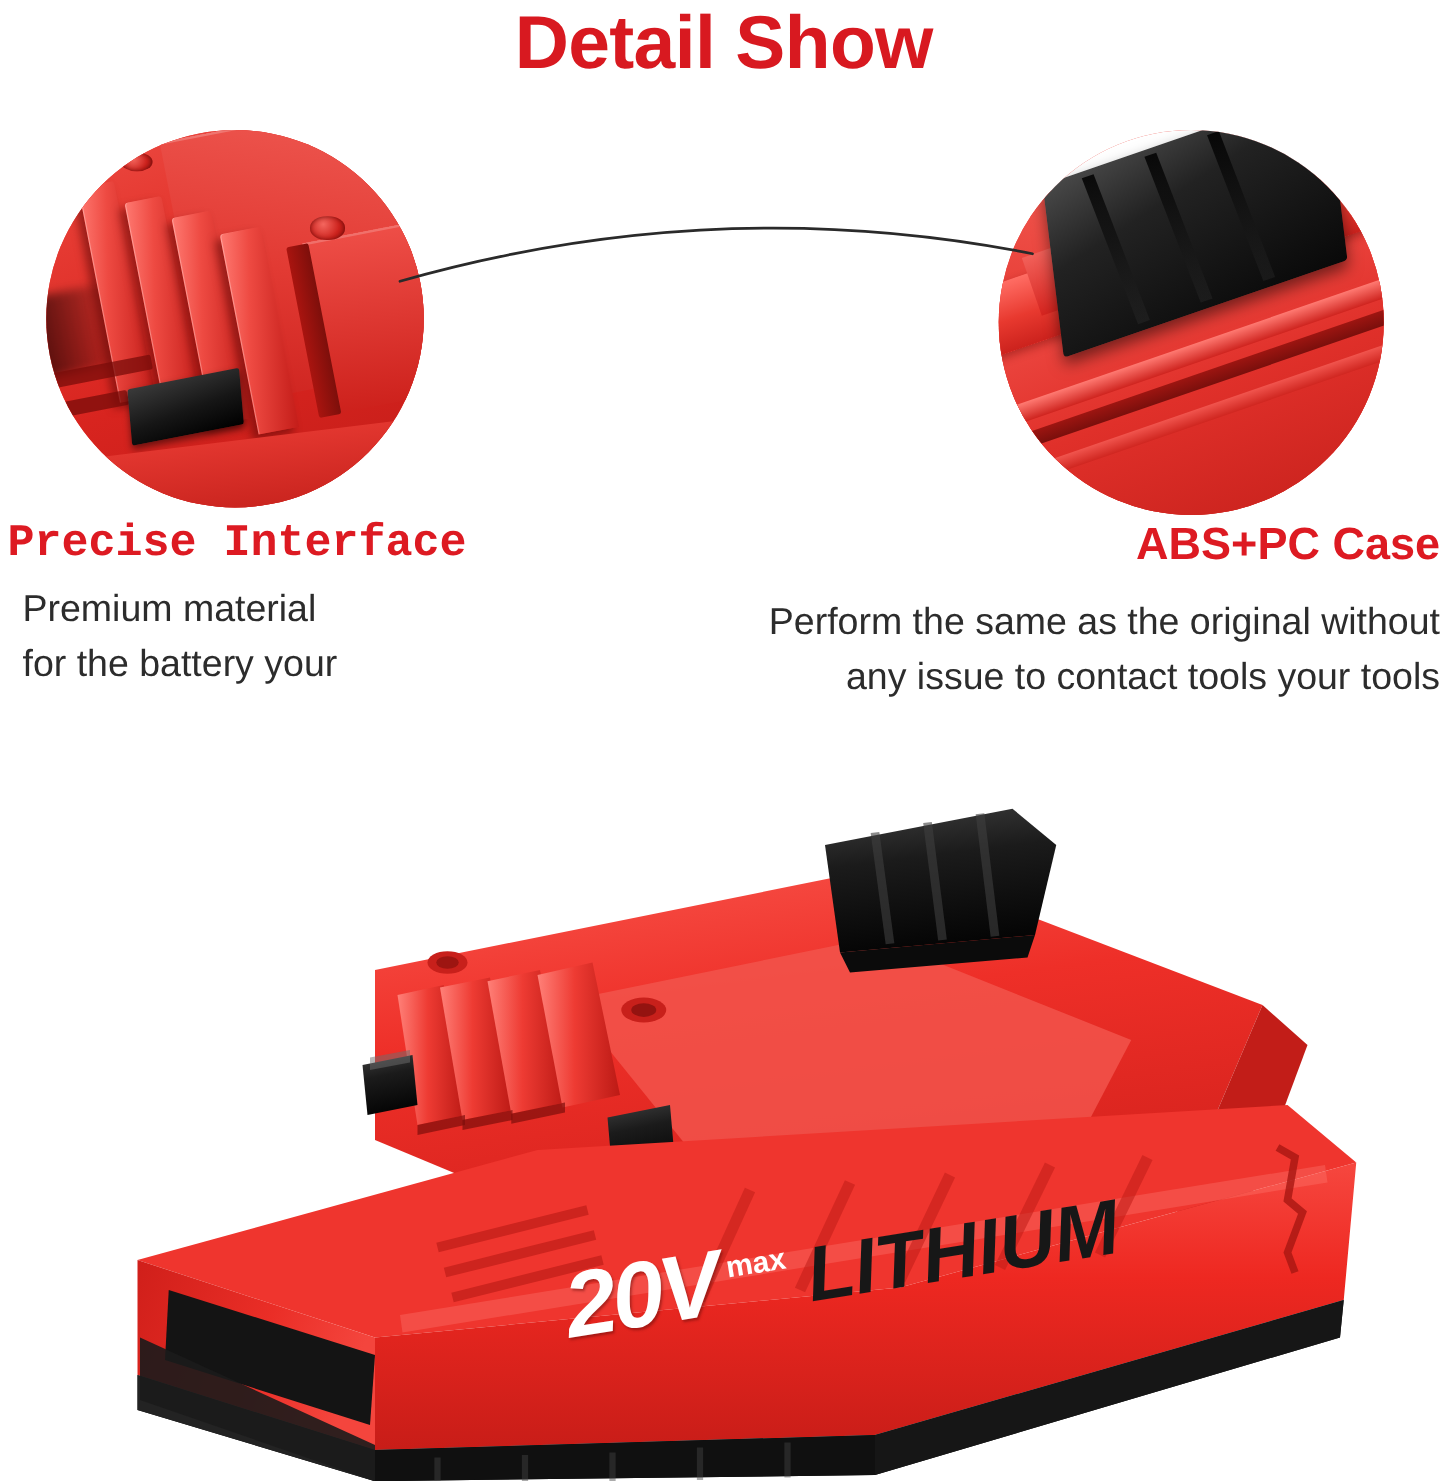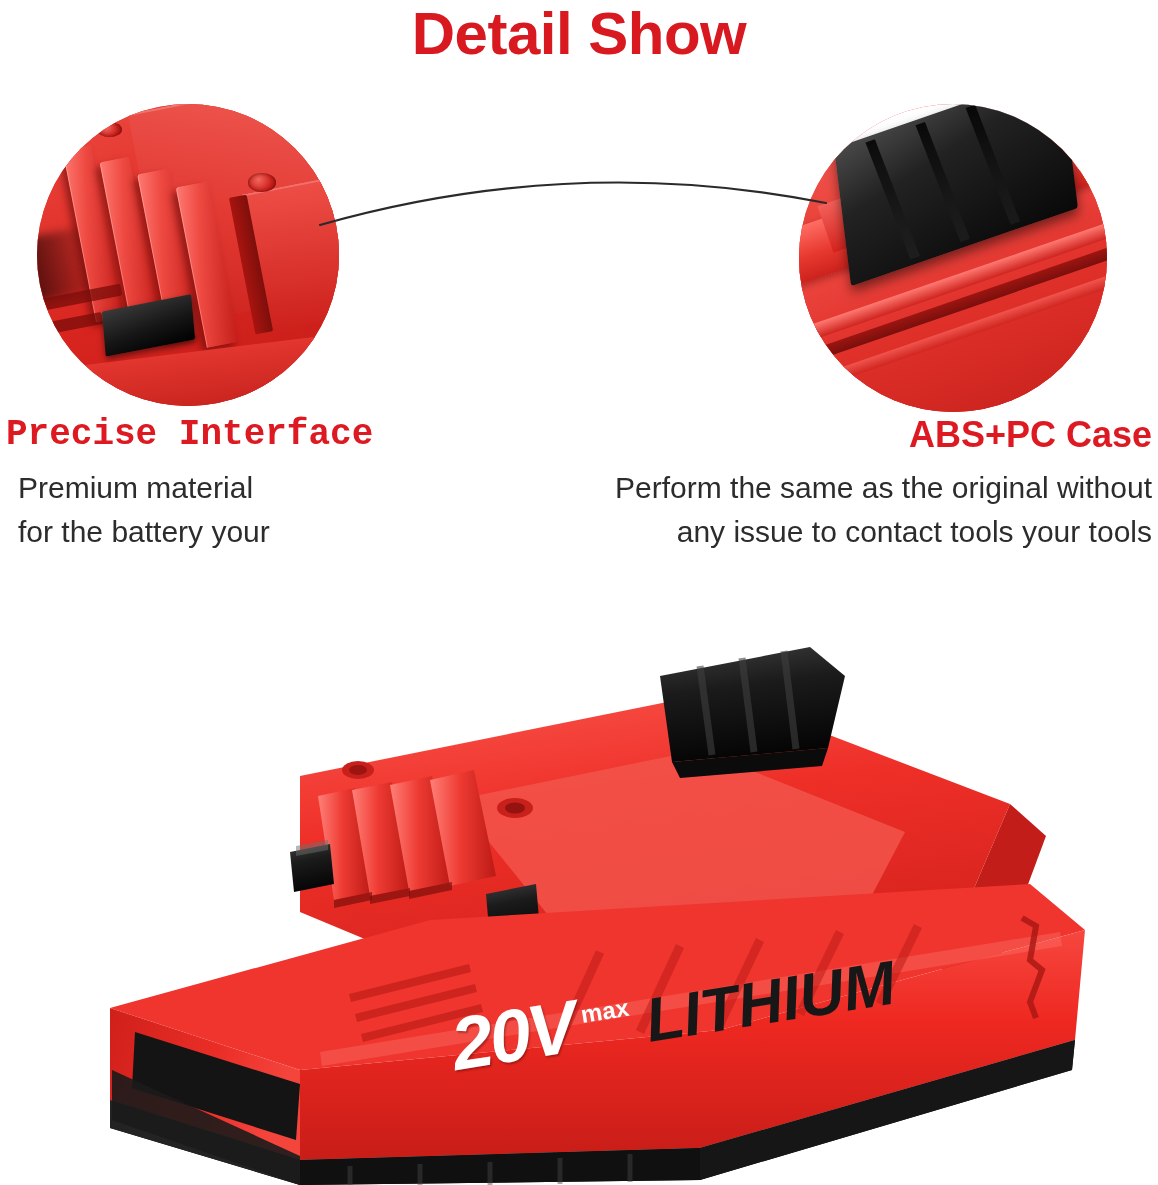--- a/index.html
+++ b/index.html
@@ -184,21 +184,21 @@
   .feat-head-right { right: 6px; top: 414px; text-align: left; }
 
   .feat-body {
     position: absolute;
     font-size: 30px;
     color: #2c2c2c;
     line-height: 44px;
     font-weight: normal;
   }
   .feat-body-left  { left: 6px;  top: 466px; text-align: left; margin-left: 12px; }
-  .feat-body-right { right: 6px; top: 466px; text-align: right; }
+  .feat-body-right { right: 6px; top: 476px; text-align: right; }
   .feat-body div { white-space: nowrap; }
 
   
   .battery {
     position: absolute;
     left: 0;
     top: 600px;
     width: 1158px;
     height: 585px;
   }

